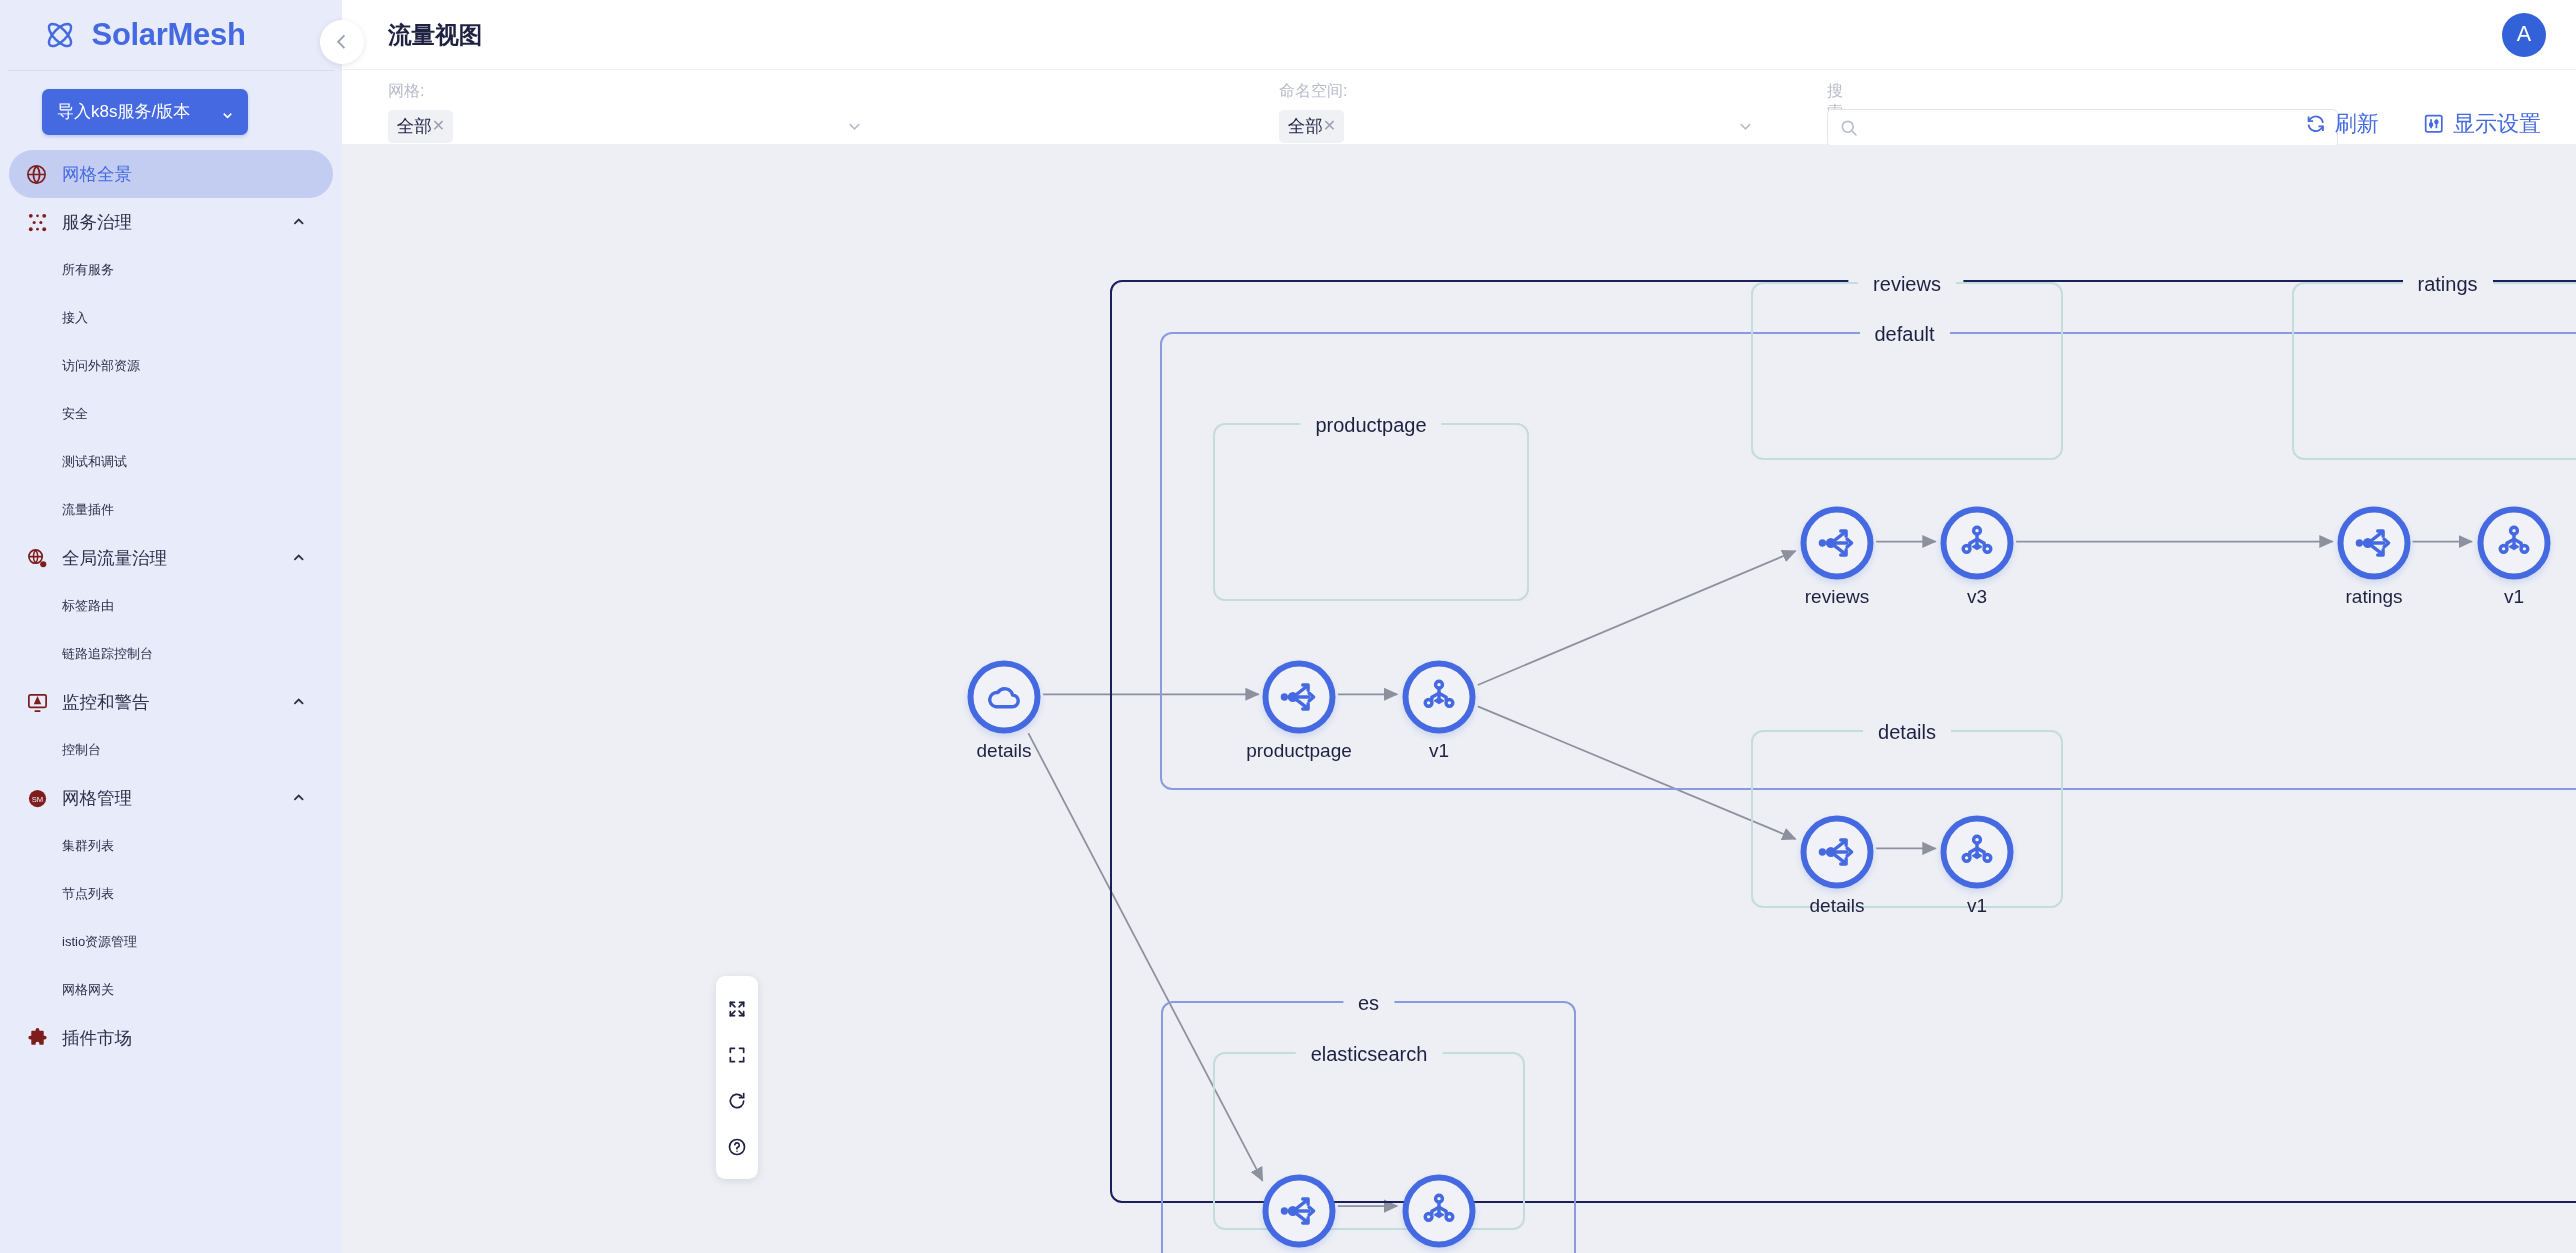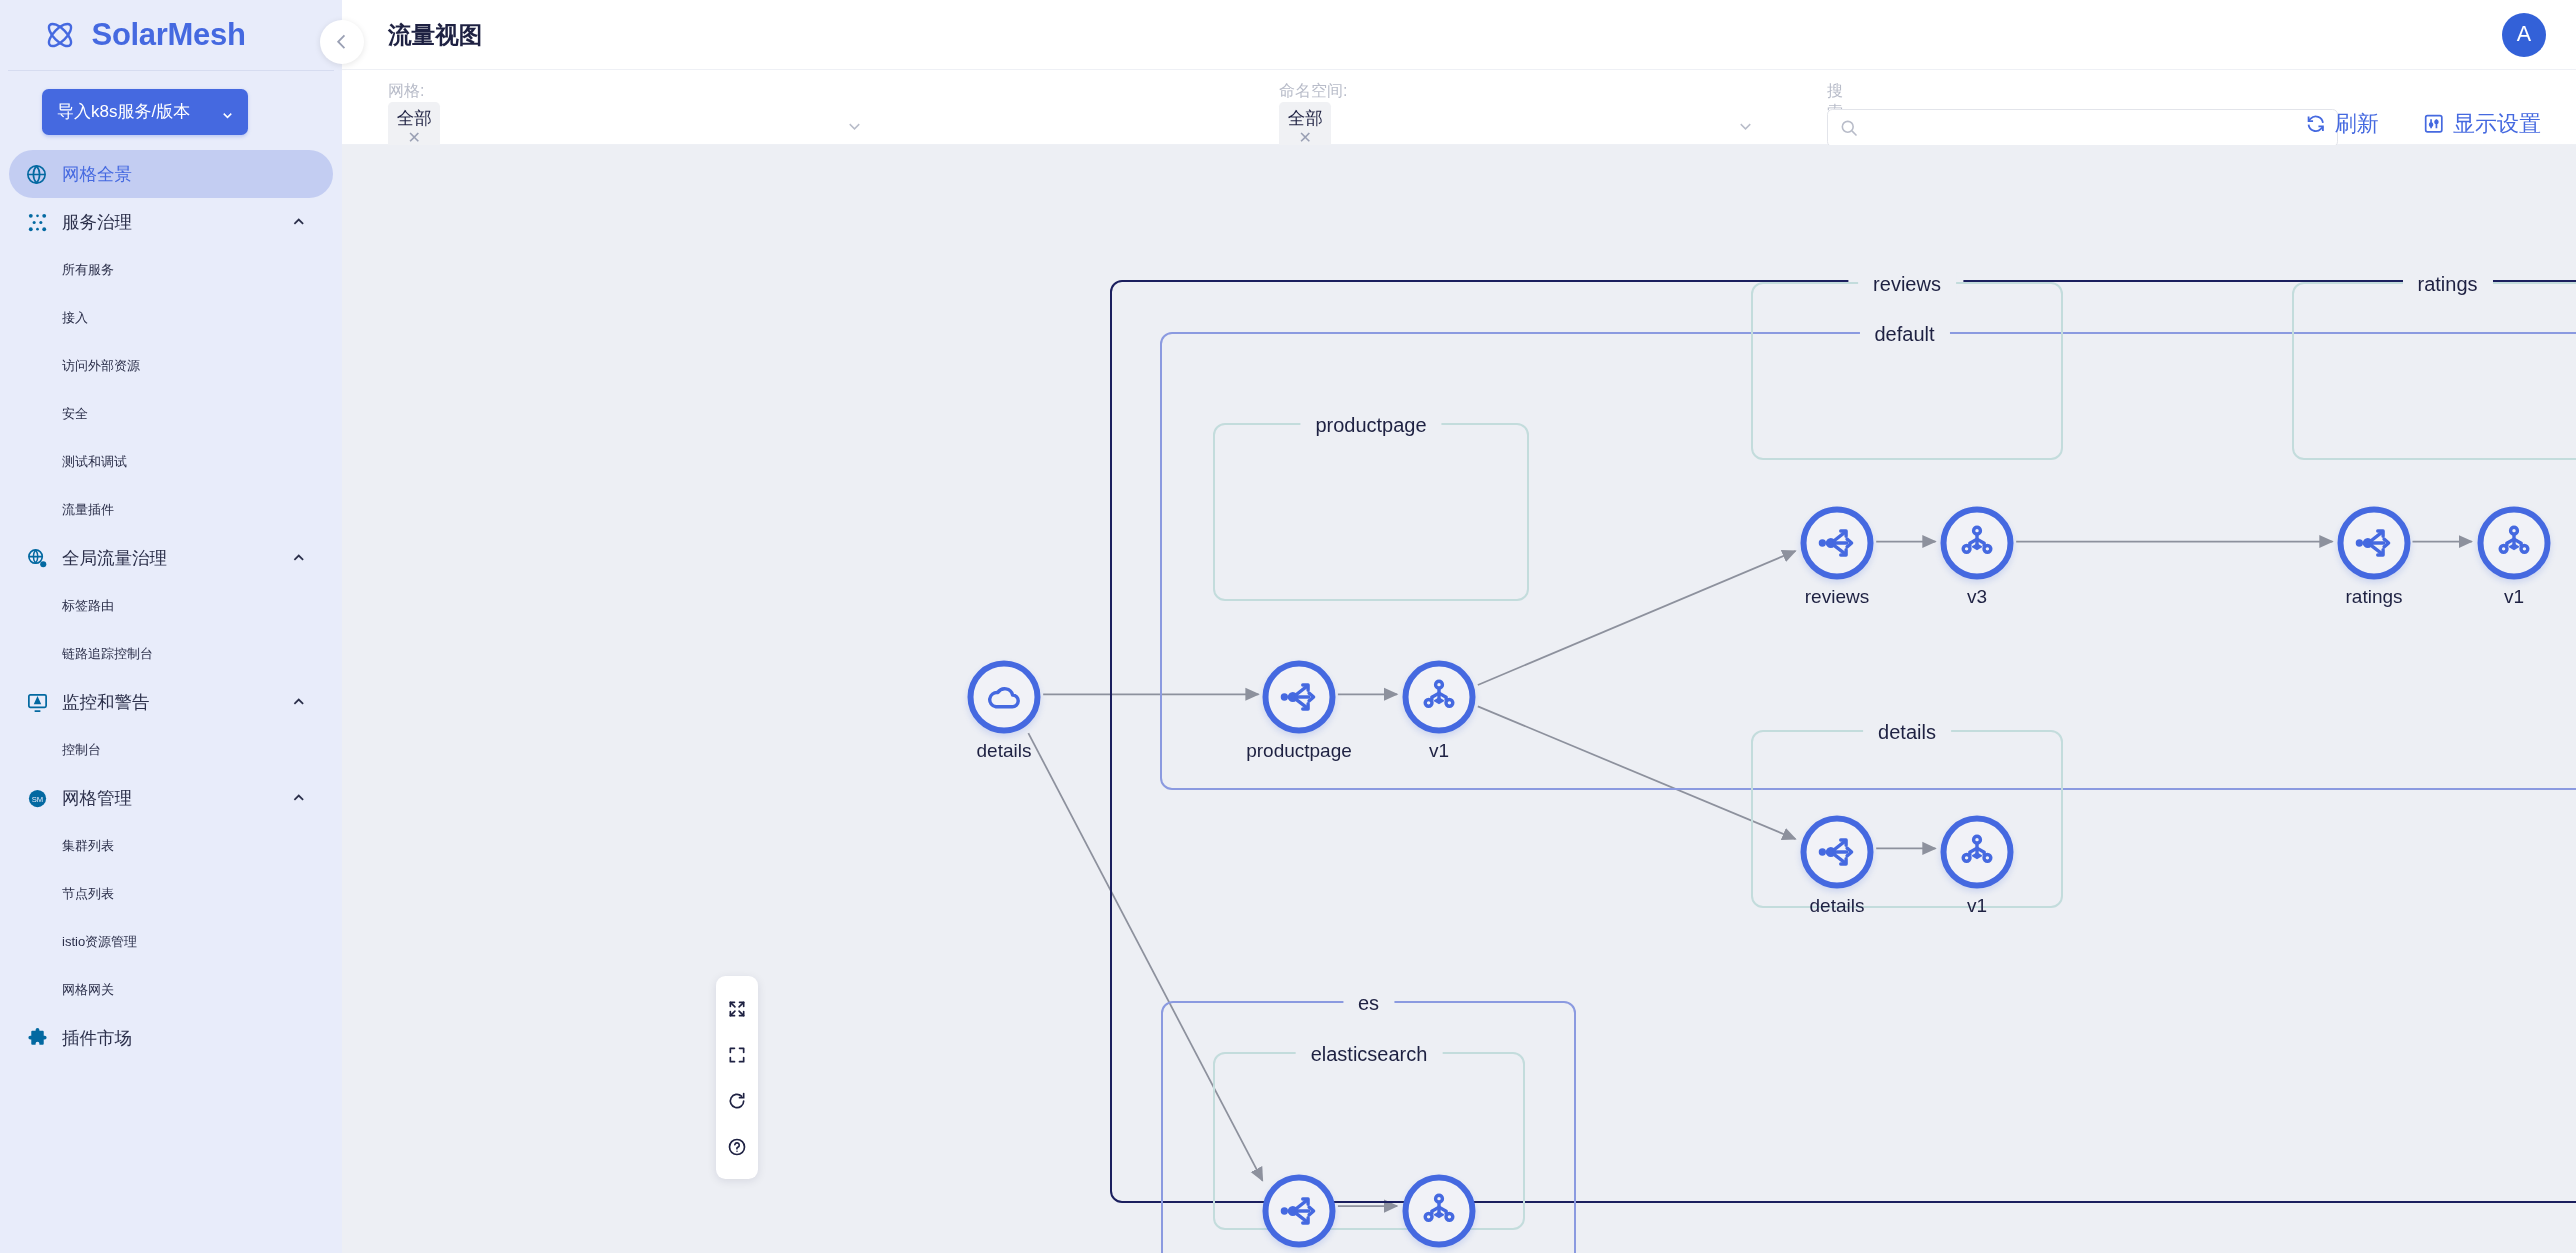--- a/index.html
+++ b/index.html
@@ -46,21 +46,21 @@
 
   .nav { padding: 0 0 0 0; }
   .nav-row {
     display: flex; align-items: center; height: 48px;
     padding-left: 25.6px; padding-right: 35px;
     font-size: 17.5px; color: #2b2f4a; cursor: pointer;
     position: relative;
   }
   .nav-row .ico {
     width: 23px; height: 23px; flex: 0 0 23px; margin-right: 13.5px;
-    display: flex; align-items: center; justify-content: center; color: #0369a1;
+    display: flex; align-items: center; justify-content: center; color: #7f1d1d;
   }
   .nav-row .txt { flex: 1; }
   .nav-row .chev { width: 17.5px; height: 17.5px; color: #2b2f4a; flex: 0 0 17.5px; }
   .nav-row.active {
     background: #c3cdf2; border-radius: 24px; margin: 0 9.4px 0 9.4px;
     padding-left: 16px;
   }
   .nav-row.active .txt { color: #4569e0; }
   .nav-sub {
     height: 48px; display: flex; align-items: center;
@@ -98,21 +98,21 @@
     font-size: 16px; color: #b8bcc9; white-space: nowrap;
   }
   .fselect {
     position: absolute; top: 39px; left: 0;
     display: flex; align-items: center;
     border-bottom: 0; height: 35px;
   }
   .tag {
     background: #f0f1f4; border-radius: 4.7px;
     padding: 4px 8px 4.7px 8.7px; display: flex; align-items: center; 
-    font-size: 17.5px; color: #1e2142; flex-direction: column;
+    font-size: 17.5px; color: #1e2142;
   }
   .tag .x { color: #9aa0b4; font-size: 16px; line-height: 1; }
   .fchev { position: absolute; top: 47px; font-size: 17.5px; color: #b8bcc9; }
 
   .search-wrap { position: absolute; left: 1485px; top: 0; }
   .search-label { position: absolute; top: 10.8px; left: 0; font-size: 16px; color: #b8bcc9; }
   .search-box {
     position: absolute; top: 39px; left: 0;
     width: 511px; height: 38px; border: 1.3px solid #e2e4ea; border-radius: 5.4px;
     background: #fff; display: flex; align-items: center; padding: 0 10.8px;

